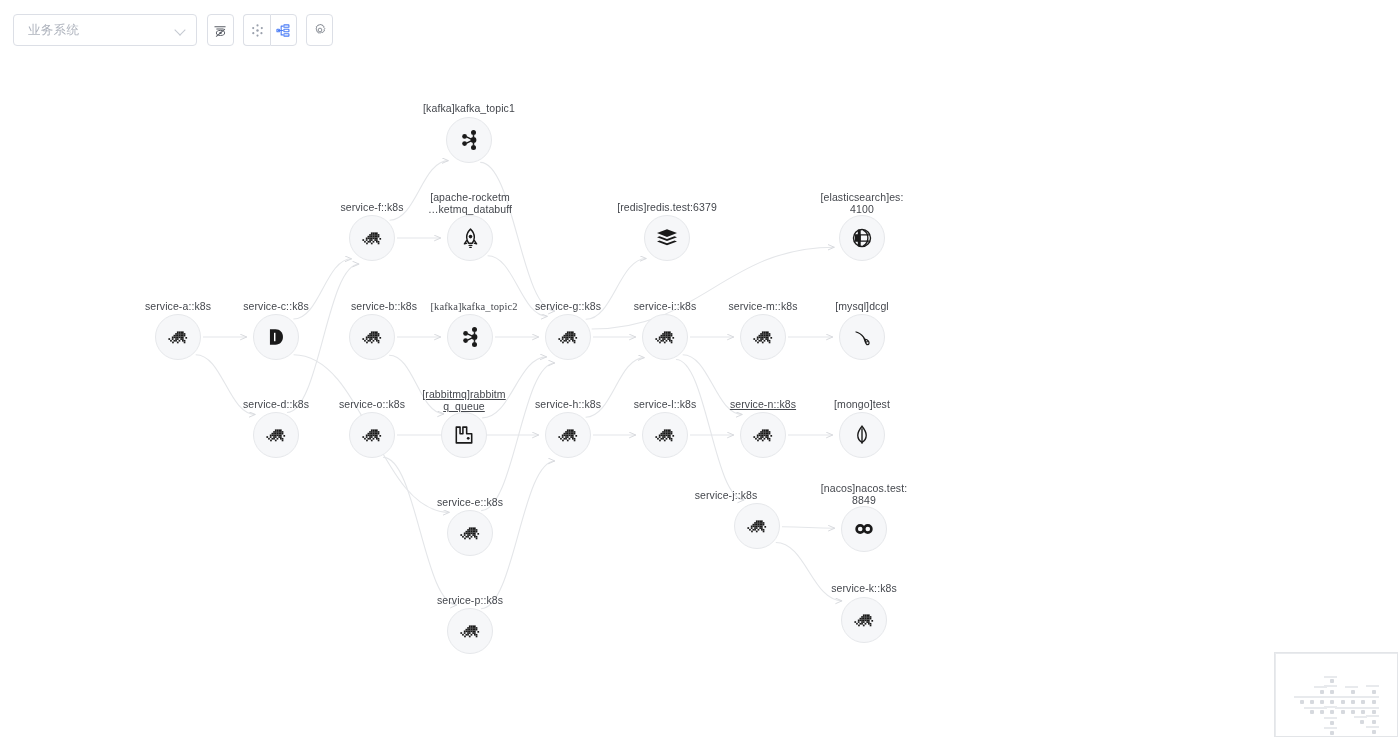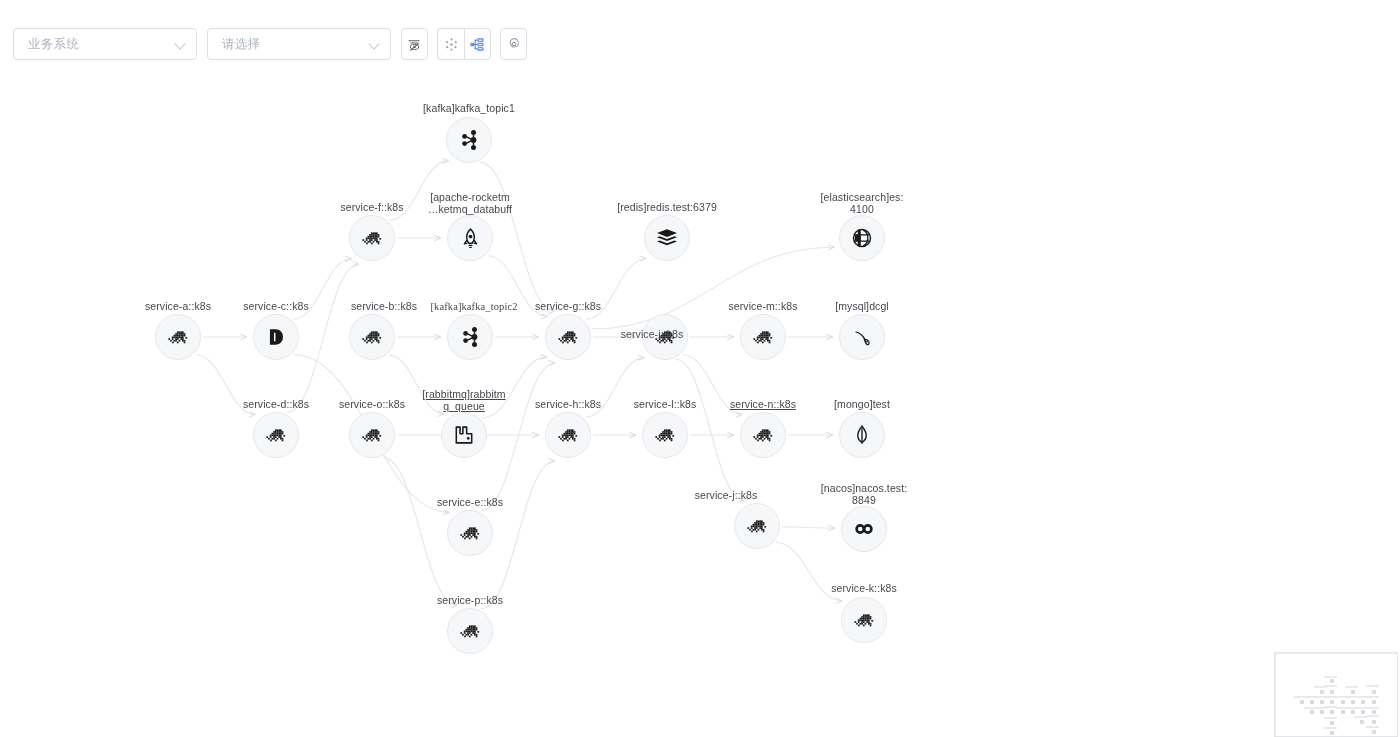--- a/index.html
+++ b/index.html
@@ -8,21 +8,21 @@
     background:#ffffff;
     font-family:"Liberation Sans","DejaVu Sans",sans-serif;
     color:#303133;
     overflow:hidden;
     position:relative;
   }
   
   #toolbar{
     position:absolute;left:0;top:0;width:1400px;height:60px;
     background:#ffffff;
-    display:flex;align-items:flex-end;
+    display:flex;align-items:center;
     padding-left:13px;box-sizing:border-box;
     z-index:30;
   }
   .select-box{
     height:32px;border:1px solid #dcdfe6;border-radius:4px;
     background:#fff;display:flex;align-items:center;
     padding:0 10px 0 14px;box-sizing:border-box;
     position:relative;margin-right:10px;
   }
   .select-box.sel-1{width:184px;}
@@ -95,24 +95,20 @@
 </head>
 <body>
 
 <div id="toolbar">
 
   <div class="select-box sel-1">
     <span class="select-text">业务系统</span>
     <span class="chev"></span>
   </div>
 
-  <div class="select-box sel-2">
-    <span class="select-text">请选择</span>
-    <span class="chev"></span>
-  </div>
 
   <div class="btn-group">
 
     <div class="icon-btn single">
       <span>
         <svg width="15" height="15" viewBox="0 0 16 16">
           <path d="M2 4h11M4 6.3h7" stroke="#5a5e66" stroke-width="1.1" fill="none" stroke-linecap="round"></path>
           <ellipse cx="8" cy="10.6" rx="4.4" ry="2.7" stroke="#5a5e66" stroke-width="1.05" fill="none"></ellipse>
           <circle cx="8" cy="10.6" r="1.25" fill="#5a5e66"></circle>
           <path d="M3.6 14.2L12.4 6.8" stroke="#5a5e66" stroke-width="1.1" stroke-linecap="round"></path>
@@ -480,21 +476,21 @@
               <rect x="16" y="14.9" width="1.7" height="1.7"></rect>
               <rect x="17.7" y="14.9" width="1.7" height="1.7"></rect>
               <rect x="6.1" y="16.6" width="1.7" height="1.7"></rect>
               <rect x="10.9" y="16.6" width="1.7" height="1.7"></rect>
               <rect x="17.7" y="16.6" width="1.7" height="1.7"></rect>
               <rect x="19.4" y="12" width="1.7" height="1.7"></rect>
             </g>
           </svg>
         </span>
       </div>
-      <div class="node-label" style="left: 592px; top: 241px; margin-top: 28px;">service-i::k8s</div>
+      <div class="node-label" style="left: 605px; top: 241px;">service-i::k8s</div>
       <div class="node" style="left: 642px; top: 254px;">
         <span>
           <svg width="24" height="24" viewBox="0 0 24 24">
             <g fill="#1a1a1a">
               <rect x="2.4" y="13.2" width="1.7" height="1.7"></rect>
               <rect x="4.1" y="14.9" width="1.7" height="1.7"></rect>
               <rect x="5.8" y="13.2" width="1.7" height="1.7"></rect>
               <rect x="5.8" y="11.5" width="1.7" height="1.7"></rect>
               <rect x="7.5" y="11.5" width="1.7" height="1.7"></rect>
               <rect x="7.5" y="9.8" width="1.7" height="1.7"></rect>

